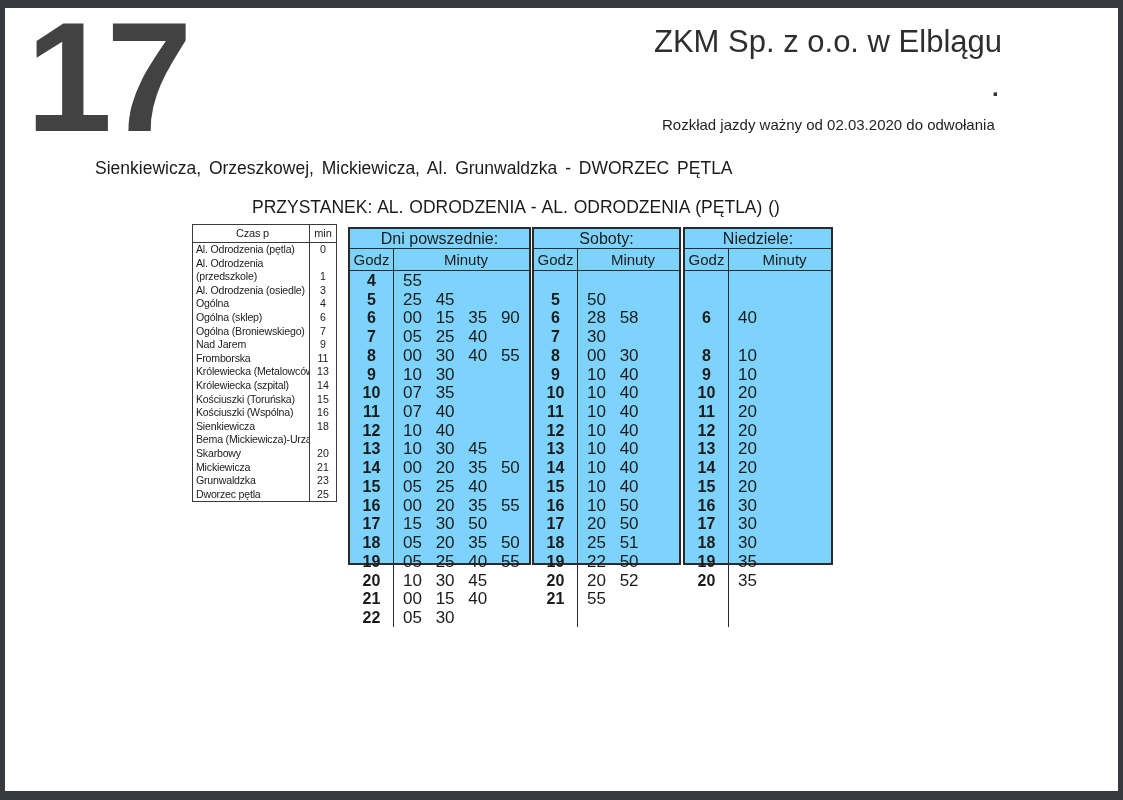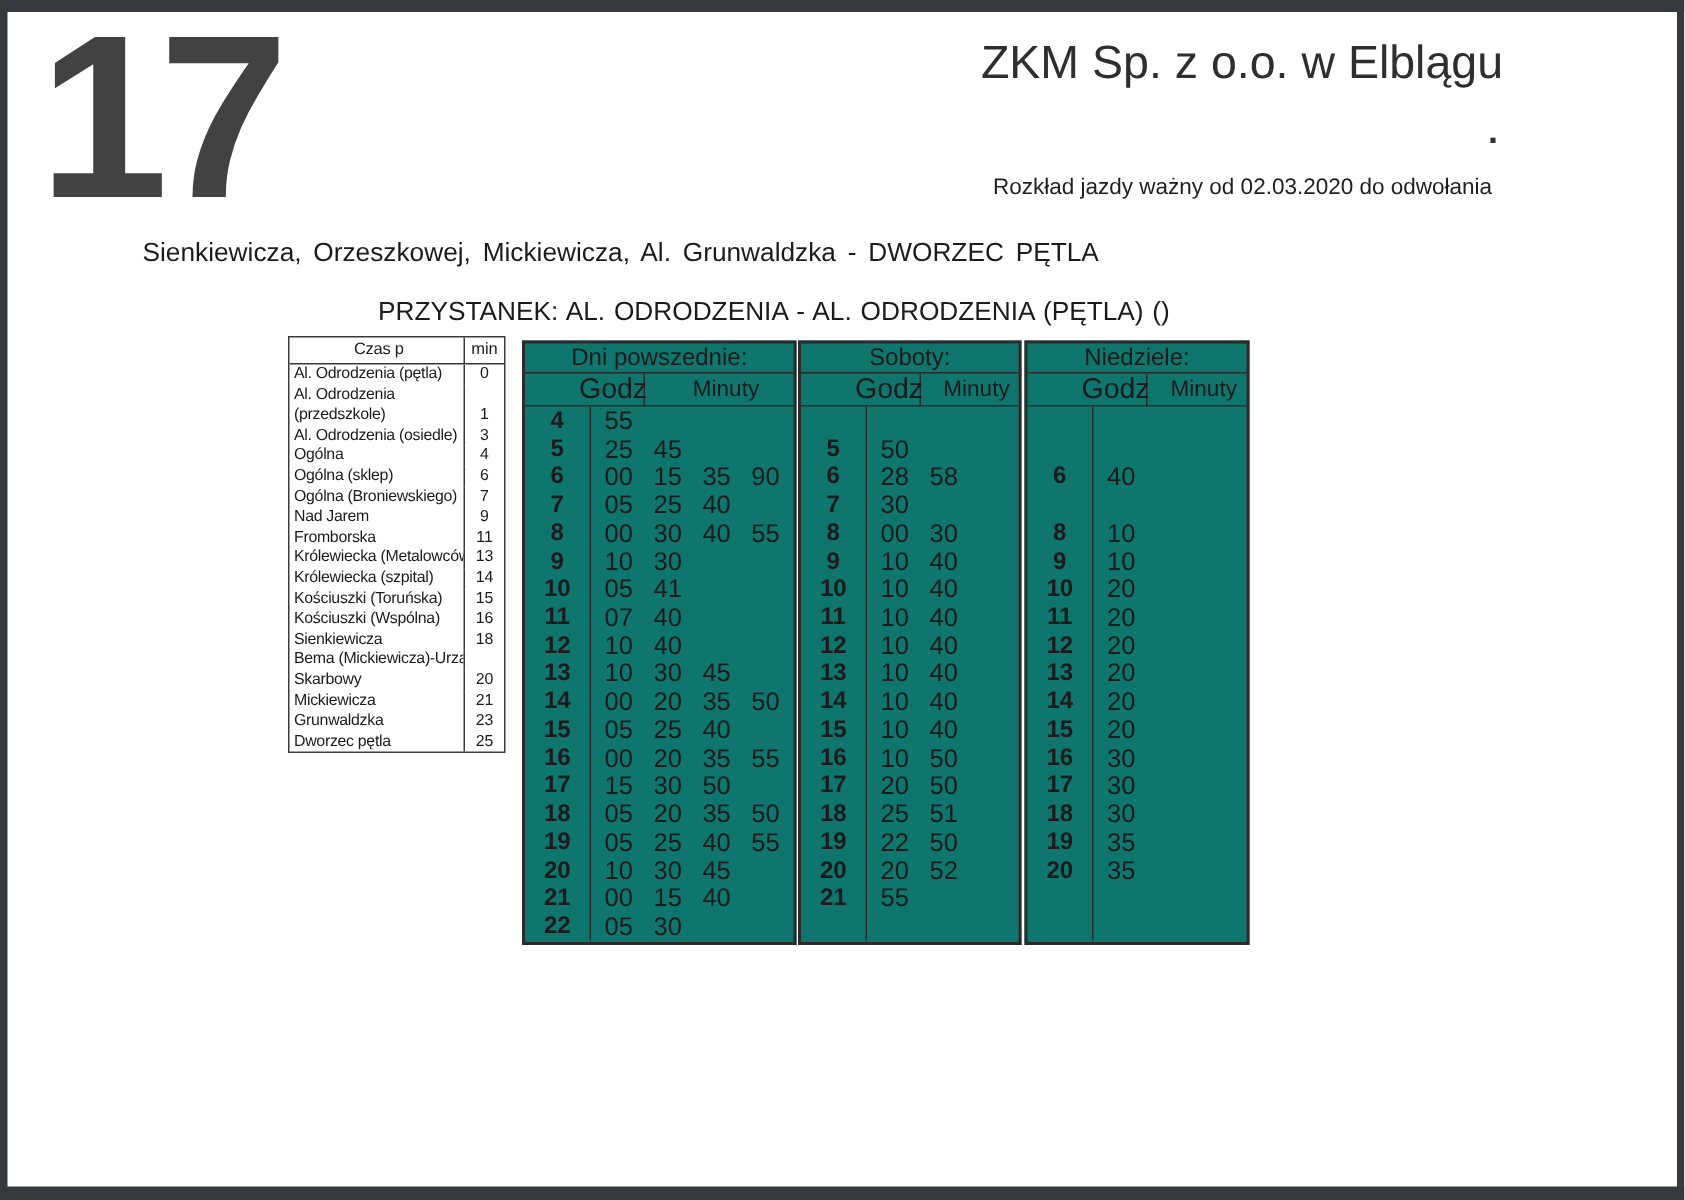--- a/index.html
+++ b/index.html
@@ -27,29 +27,29 @@
   .tt{position:absolute;left:192px;top:224px;width:145px;border:1px solid #3a3a3a;
       background:#fff;box-sizing:border-box;}
   .tt-head{display:flex;height:17px;border-bottom:1px solid #3a3a3a;font-size:11px;}
   .tt-name{flex:1;padding-left:3px;line-height:14px;white-space:nowrap;overflow:hidden;letter-spacing:-0.2px;}
   .tt-min{width:26px;border-left:1px solid #3a3a3a;text-align:center;line-height:14px;flex:none;}
   .tt-head .tt-name,.tt-head .tt-min{line-height:16px;margin-left:40px;}
   .tt-row{display:flex;height:13.6px;font-size:10.6px;}
   .tt-row .tt-name,.tt-row .tt-min{line-height:13.8px;}
 
   
-  .box{position:absolute;top:227px;height:403px;border:2px solid #2b2b2b;background:#0f766e;
+  .box{position:absolute;top:227px;height:338px;border:2px solid #2b2b2b;background:#7dd3fc;
        box-sizing:border-box;}
   .sec-0{left:348px;width:183px;}
   .sec-1{left:532px;width:149px;}
   .sec-2{left:683px;width:150px;}
   .box-title{height:19px;line-height:19px;text-align:center;font-size:16px;
              border-bottom:1px solid #2b2b2b;}
   .box-sub{display:flex;height:21px;border-bottom:1px solid #2b2b2b;font-size:15px;}
-  .box-sub .hcell{line-height:21px;font-size:19px;margin-left:36px;}
+  .box-sub .hcell{line-height:21px;font-size:15px;}
   .mhead{text-align:center;line-height:21px;padding-left:0;}
   .hcell{width:44px;border-right:1px solid #2b2b2b;text-align:center;flex:none;box-sizing:border-box;}
   .mcell{flex:1;padding-left:9px;overflow:hidden;}
   .trow{display:flex;height:18.73px;}
   .hour{font-weight:bold;font-size:16px;line-height:19px;}
   .mins{font-size:17px;line-height:19px;word-spacing:9px;white-space:nowrap;}
 </style>
 </head>
 <body>
 
@@ -178,21 +178,21 @@
         <div class="trow">
           <span class="hcell hour">8</span>
           <span class="mcell mins">00 30 40 55</span>
         </div>
         <div class="trow">
           <span class="hcell hour">9</span>
           <span class="mcell mins">10 30</span>
         </div>
         <div class="trow">
           <span class="hcell hour">10</span>
-          <span class="mcell mins">05 41</span>
+          <span class="mcell mins">07 35</span>
         </div>
         <div class="trow">
           <span class="hcell hour">11</span>
           <span class="mcell mins">07 40</span>
         </div>
         <div class="trow">
           <span class="hcell hour">12</span>
           <span class="mcell mins">10 40</span>
         </div>
         <div class="trow">

